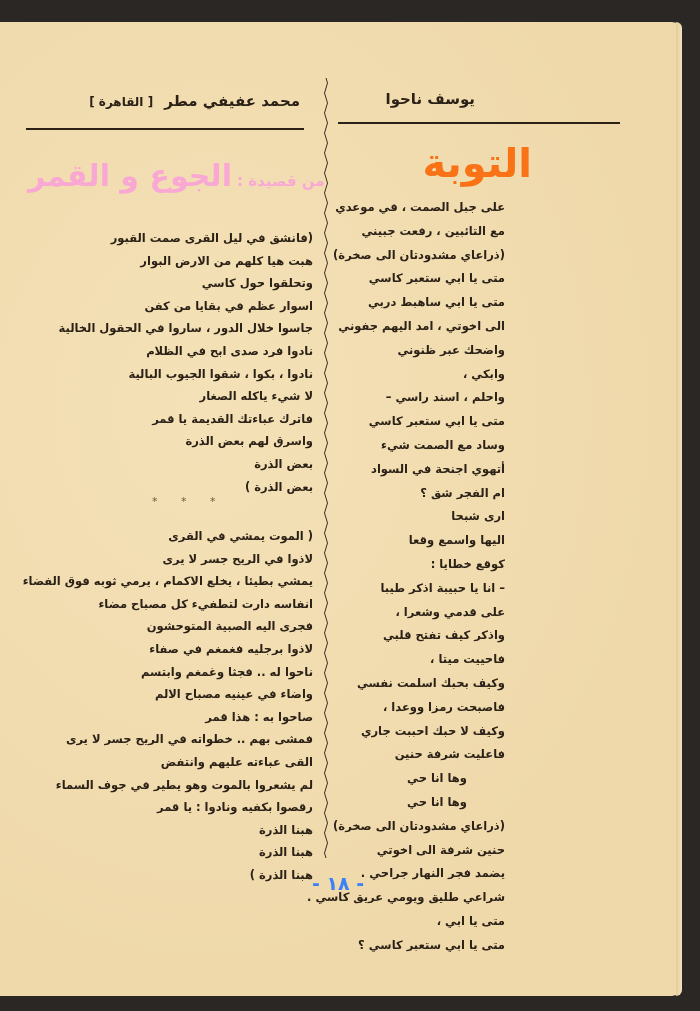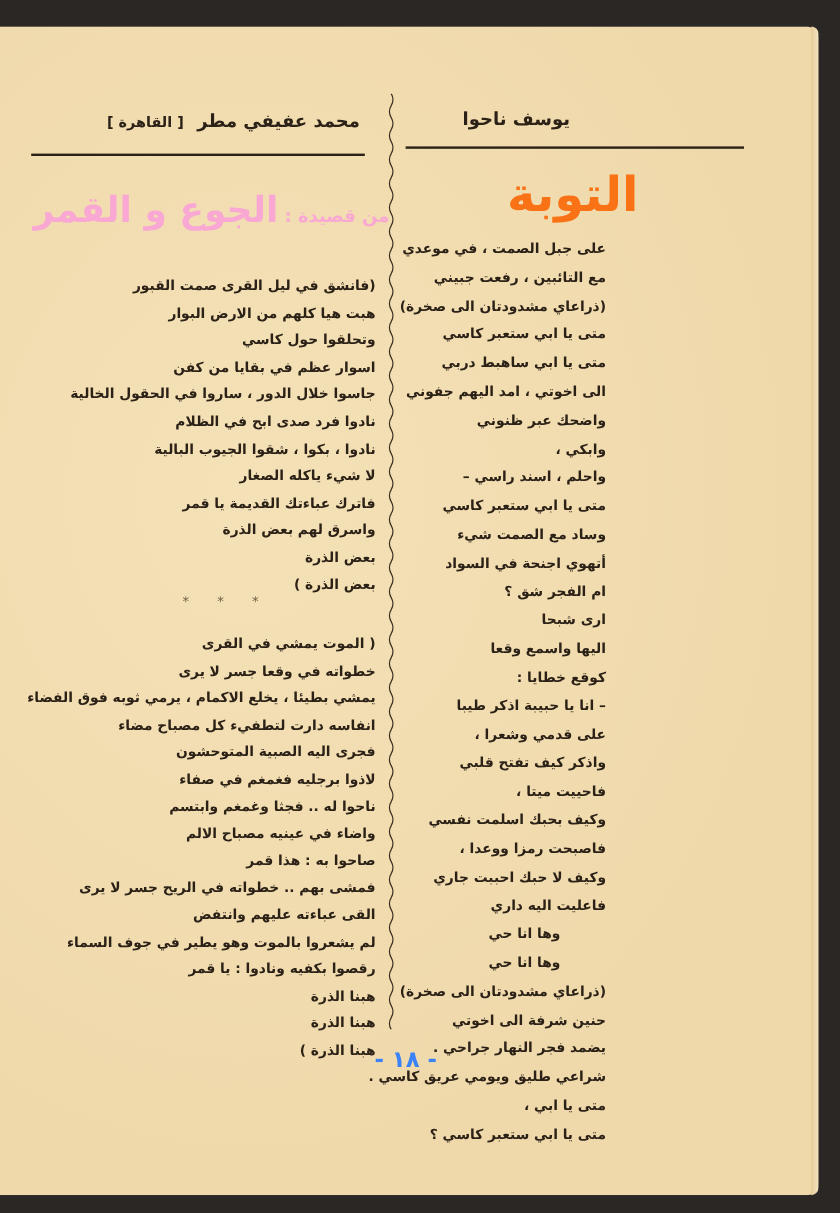--- a/index.html
+++ b/index.html
@@ -92,21 +92,21 @@
     <div class="line">ارى شبحا</div>
     <div class="line">اليها واسمع وقعا</div>
     <div class="line">كوقع خطايا :</div>
     <div class="line">– انا يا حبيبة اذكر طيبا</div>
     <div class="line">على قدمي وشعرا ،</div>
     <div class="line">واذكر كيف تفتح قلبي</div>
     <div class="line">فاحييت ميتا ،</div>
     <div class="line">وكيف بحبك اسلمت نفسي</div>
     <div class="line">فاصبحت رمزا ووعدا ،</div>
     <div class="line">وكيف لا حبك احببت جاري</div>
-    <div class="line">فاعليت اليه داري</div>
+    <div class="line">فاعليت شرفة حنين</div>
     <div class="line" style="margin-right: 38px;">وها انا حي</div>
     <div class="line" style="margin-right: 38px;">وها انا حي</div>
     <div class="line">(ذراعاي مشدودتان الى صخرة)</div>
     <div class="line">حنين شرفة الى اخوتي</div>
     <div class="line">يضمد فجر النهار جراحي .</div>
     <div class="line">شراعي طليق ويومي عريق كاسي .</div>
     <div class="line">متى يا ابي ،</div>
     <div class="line">متى يا ابي ستعبر كاسي ؟</div>
   </div>
 
@@ -122,21 +122,21 @@
     <div class="line">فاترك عباءتك القديمة يا قمر</div>
     <div class="line">واسرق لهم بعض الذرة</div>
     <div class="line">بعض الذرة</div>
     <div class="line">بعض الذرة )</div>
   </div>
 
 <div class="stars">* * *</div>
 
 <div class="poem poem-left" style="right:387px; top:525px;" id="left-stanza2">
     <div class="line">( الموت يمشي في القرى</div>
-    <div class="line">خطواته في وقعا جسر لا يرى</div>
+    <div class="line">لاذوا في الريح جسر لا يرى</div>
     <div class="line">يمشي بطيئا ، يخلع الاكمام ، يرمي ثوبه فوق الفضاء</div>
     <div class="line">انفاسه دارت لتطفيء كل مصباح مضاء</div>
     <div class="line">فجرى اليه الصبية المتوحشون</div>
     <div class="line">لاذوا برجليه فغمغم في صفاء</div>
     <div class="line">ناحوا له .. فجثا وغمغم وابتسم</div>
     <div class="line">واضاء في عينيه مصباح الالم</div>
     <div class="line">صاحوا به : هذا قمر</div>
     <div class="line">فمشى بهم .. خطواته في الريح جسر لا يرى</div>
     <div class="line">القى عباءته عليهم وانتفض</div>
     <div class="line">لم يشعروا بالموت وهو يطير في جوف السماء</div>

